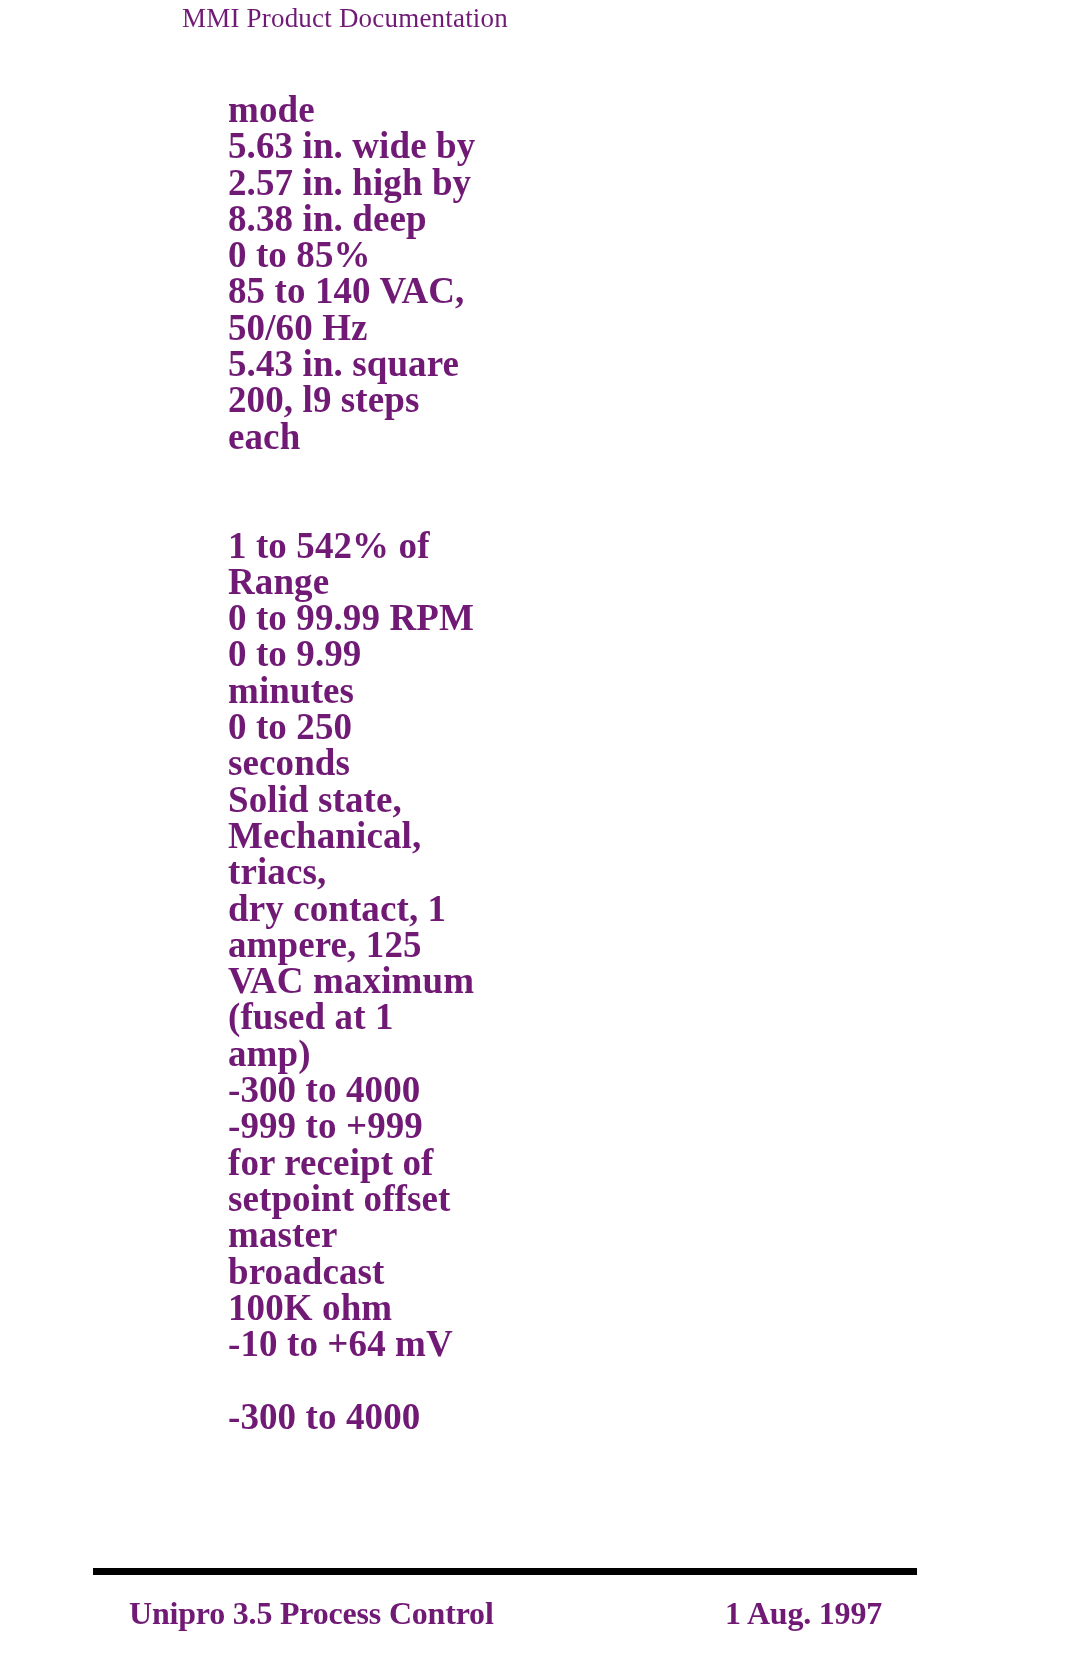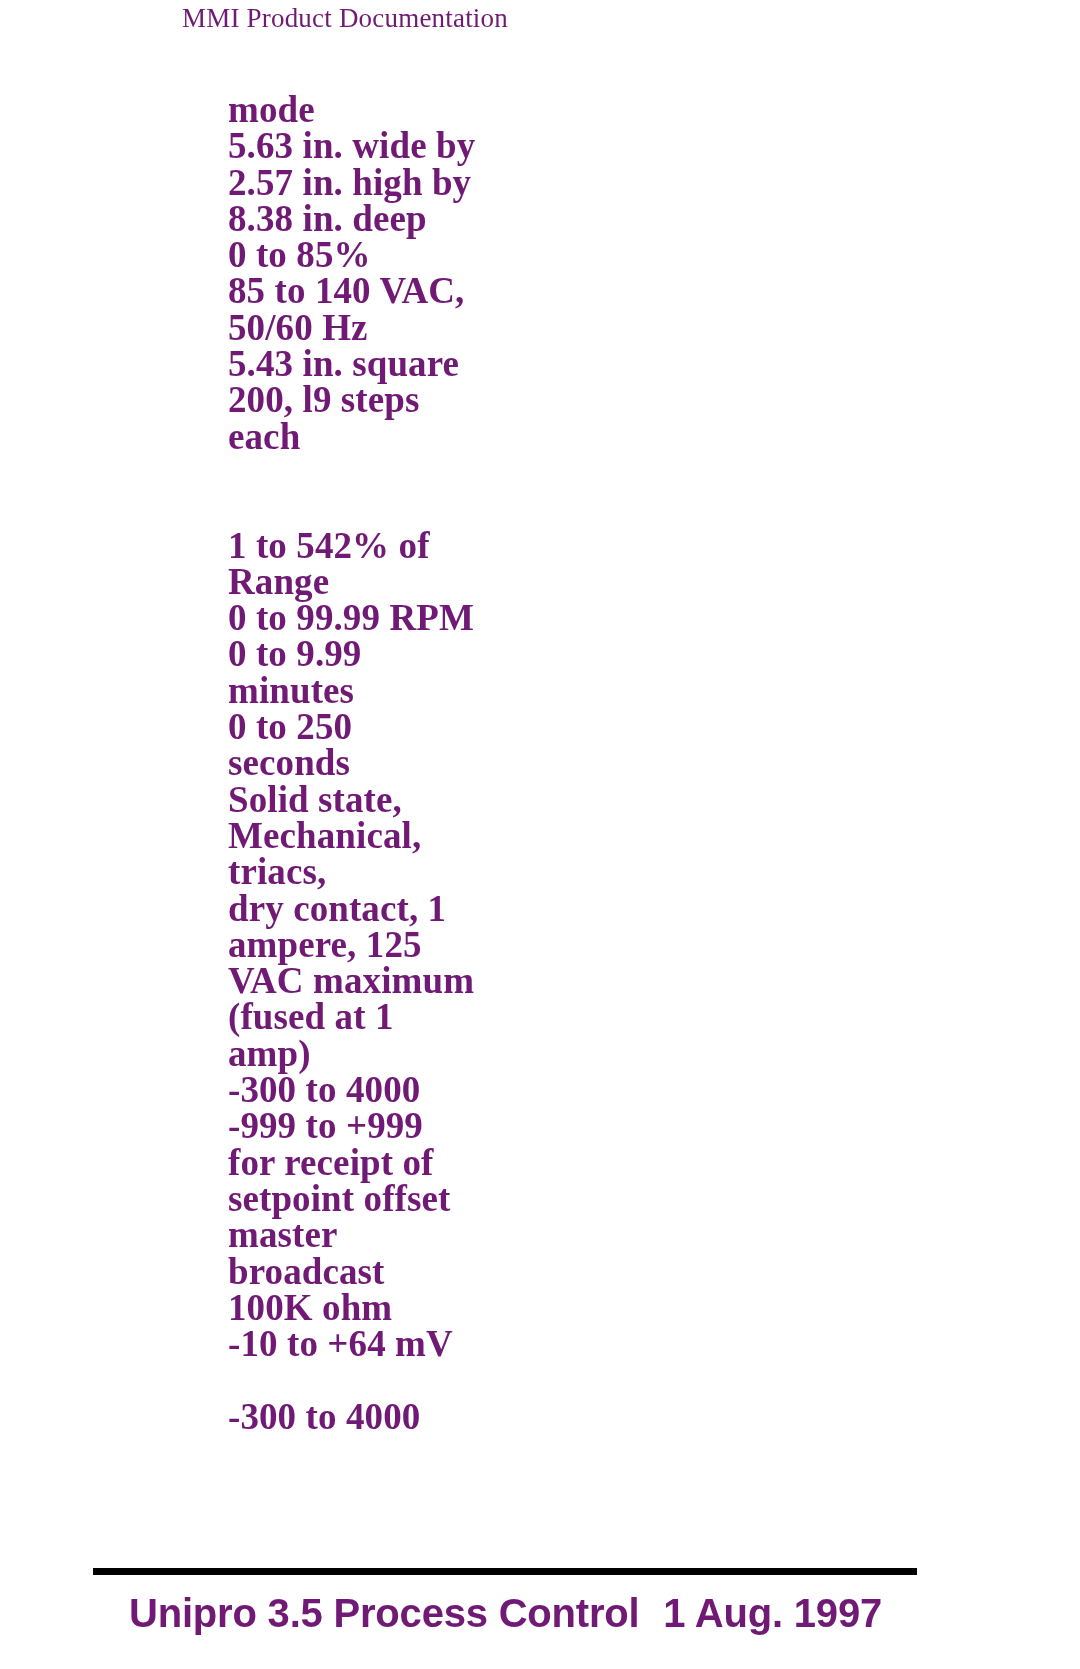--- a/index.html
+++ b/index.html
@@ -69,22 +69,22 @@
     left: 93px;
     top: 1589px;
     width: 824px;
     height: 48px;
     display: flex;
     align-items: center;
     justify-content: space-between;
   }
 
   .footer-text {
-    font-family: Liberation Sans, sans-serif;
-    font-size: 40px;
+    font-family: Liberation Serif, serif;
+    font-size: 32px;
     font-weight: 700;
     line-height: 40px;
     white-space: nowrap;
     letter-spacing: -0.2px;
   }
 
   .footer-left  { margin-left: 36px; }
   .footer-right { margin-right: 35px; }
 </style>
 </head>

